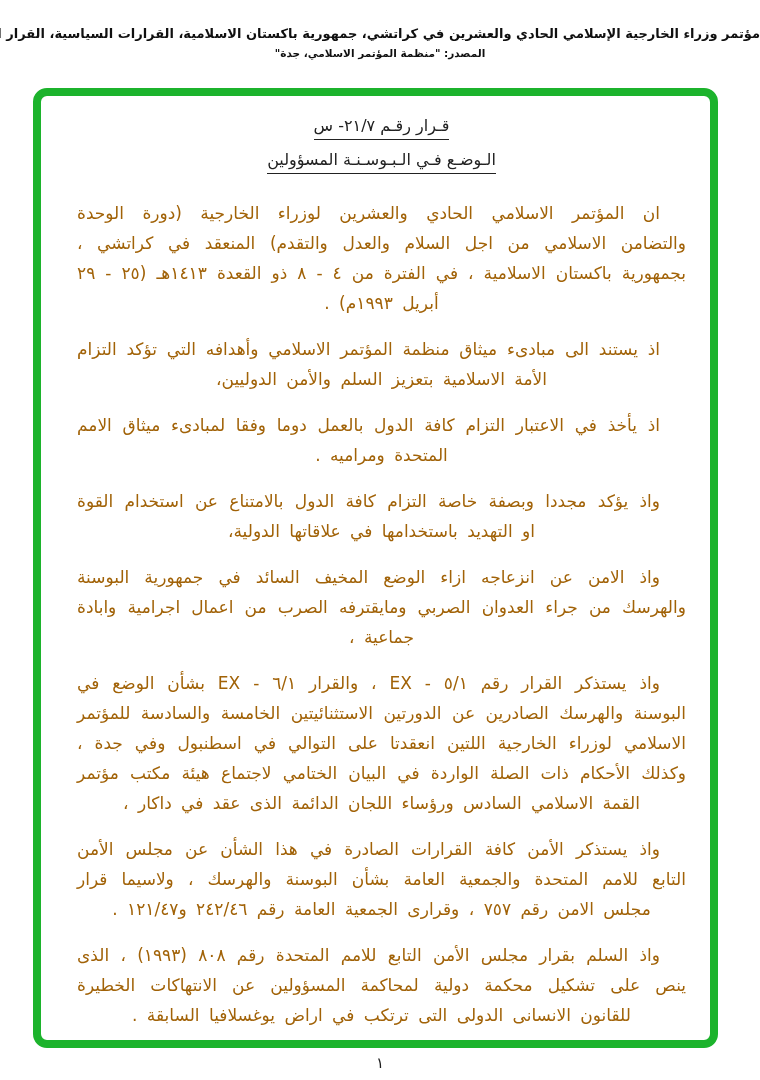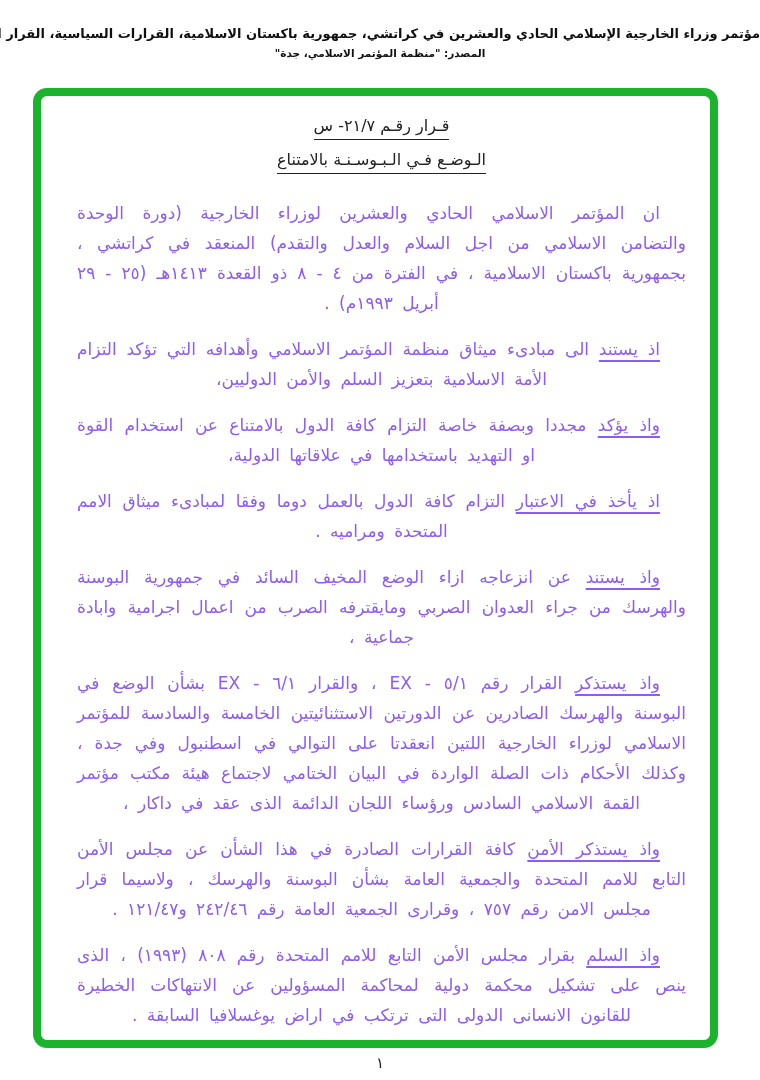--- a/index.html
+++ b/index.html
@@ -57,24 +57,23 @@
   .paragraphs { direction: rtl; }
   .para {
     font-size: 17px;
     line-height: 30px;
     text-align: justify;
     text-align-last: center;
     -moz-text-align-last: center;
     word-spacing: 4px;
     text-indent: 26px;
     margin-bottom: 16px;
-    color: #8b5cf6;
+    color: #a16207;
   }
   .para .lead {
-    text-decoration: underline;
     text-underline-offset: 5px;
     text-decoration-thickness: 1.5px;
   }
   .page-number {
     position: absolute;
     top: 1054px; left: 0;
     width: 100%;
     text-align: center;
     font-size: 15px;
     color: #1e1e1e;
@@ -88,30 +87,30 @@
   <div class="header-line2">المصدر:  "منظمة المؤتمر الاسلامي، جدة"</div>
 </div>
 
 <div class="doc-frame">
 
   <div class="title-block">
     <div class="title-line">
       <span>قـرار رقـم ٢١/٧- س</span>
     </div>
     <div class="title-line">
-      <span>الـوضـع فـي الـبـوسـنـة بالامتناع</span>
+      <span>الـوضـع فـي الـبـوسـنـة المسؤولين</span>
     </div>
   </div>
 
   <div class="paragraphs">
     <p class="para"><span class="lead"></span><span>ان المؤتمر الاسلامي الحادي والعشرين لوزراء الخارجية (دورة الوحدة والتضامن الاسلامي من اجل السلام والعدل والتقدم) المنعقد في كراتشي ، بجمهورية باكستان الاسلامية ، في الفترة من ٤ - ٨ ذو القعدة ١٤١٣هـ (٢٥ - ٢٩ أبريل ١٩٩٣م) .</span></p>
     <p class="para"><span class="lead">اذ يستند</span><span> الى مبادىء ميثاق منظمة المؤتمر الاسلامي وأهدافه التي تؤكد التزام الأمة الاسلامية بتعزيز السلم والأمن الدوليين،</span></p>
+    <p class="para"><span class="lead">اذ يأخذ في الاعتبار</span><span> التزام كافة الدول بالعمل دوما وفقا لمبادىء ميثاق الامم المتحدة ومراميه .</span></p>
     <p class="para"><span class="lead">واذ يؤكد</span><span> مجددا وبصفة خاصة التزام كافة الدول بالامتناع عن استخدام القوة او التهديد باستخدامها في علاقاتها الدولية،</span></p>
-    <p class="para"><span class="lead">اذ يأخذ في الاعتبار</span><span> التزام كافة الدول بالعمل دوما وفقا لمبادىء ميثاق الامم المتحدة ومراميه .</span></p>
-    <p class="para"><span class="lead">واذ يستند</span><span> عن انزعاجه ازاء الوضع المخيف السائد في جمهورية البوسنة والهرسك من جراء العدوان الصربي ومايقترفه الصرب من اعمال اجرامية وابادة جماعية ،</span></p>
+    <p class="para"><span class="lead">واذ الامن</span><span> عن انزعاجه ازاء الوضع المخيف السائد في جمهورية البوسنة والهرسك من جراء العدوان الصربي ومايقترفه الصرب من اعمال اجرامية وابادة جماعية ،</span></p>
     <p class="para"><span class="lead">واذ يستذكر</span><span> القرار رقم ٥/١ - EX ، والقرار ٦/١ - EX بشأن الوضع في البوسنة والهرسك الصادرين عن الدورتين الاستثنائيتين الخامسة والسادسة للمؤتمر الاسلامي لوزراء الخارجية اللتين انعقدتا على التوالي في اسطنبول وفي جدة ، وكذلك الأحكام ذات الصلة الواردة في البيان الختامي لاجتماع هيئة مكتب مؤتمر القمة الاسلامي السادس ورؤساء اللجان الدائمة الذى عقد في داكار ،</span></p>
     <p class="para"><span class="lead">واذ يستذكر الأمن</span><span> كافة القرارات الصادرة في هذا الشأن عن مجلس الأمن التابع للامم المتحدة والجمعية العامة بشأن البوسنة والهرسك ، ولاسيما قرار مجلس الامن رقم ٧٥٧ ، وقرارى الجمعية العامة رقم ٢٤٢/٤٦ و١٢١/٤٧ .</span></p>
     <p class="para"><span class="lead">واذ السلم</span><span> بقرار مجلس الأمن التابع للامم المتحدة رقم ٨٠٨ (١٩٩٣) ، الذى ينص على تشكيل محكمة دولية لمحاكمة المسؤولين عن الانتهاكات الخطيرة للقانون الانسانى الدولى التى ترتكب في اراض يوغسلافيا السابقة .</span></p>
   </div>
 
 </div>
 
 <div class="page-number">١</div>
 
 </body></html>

